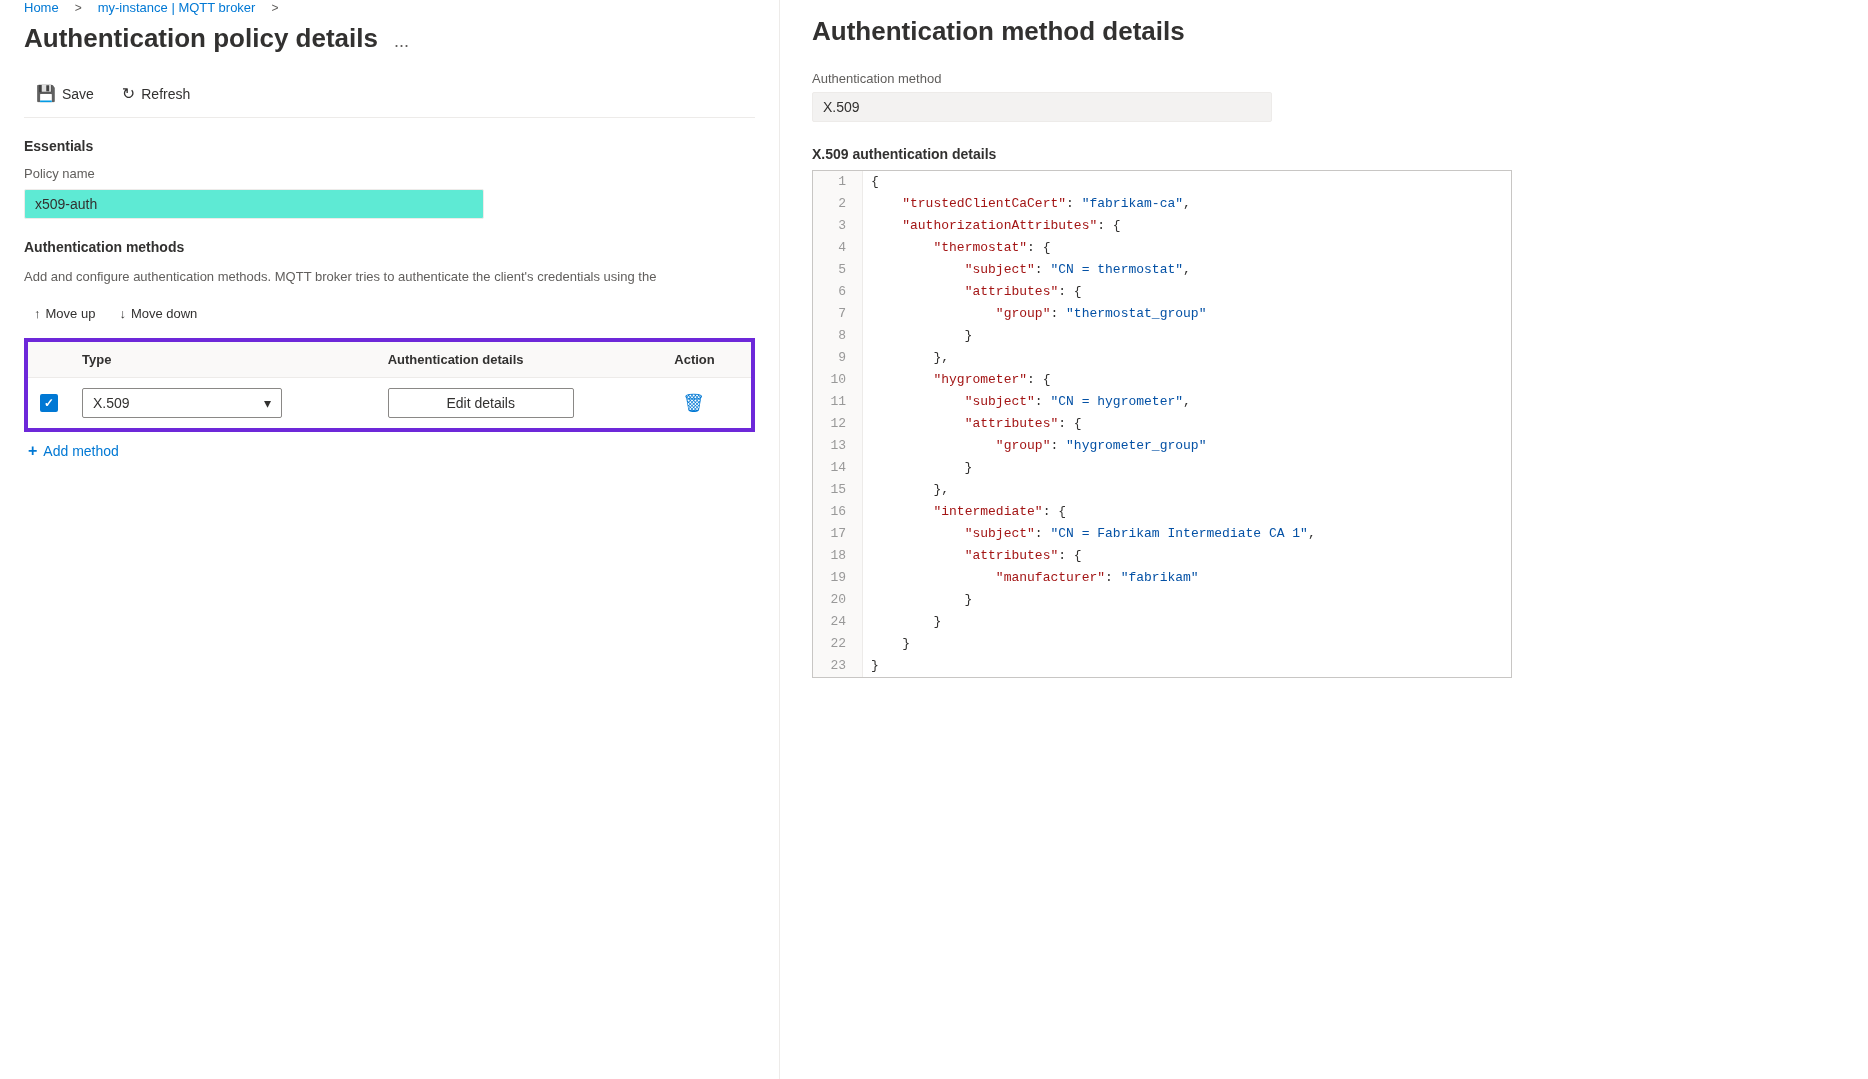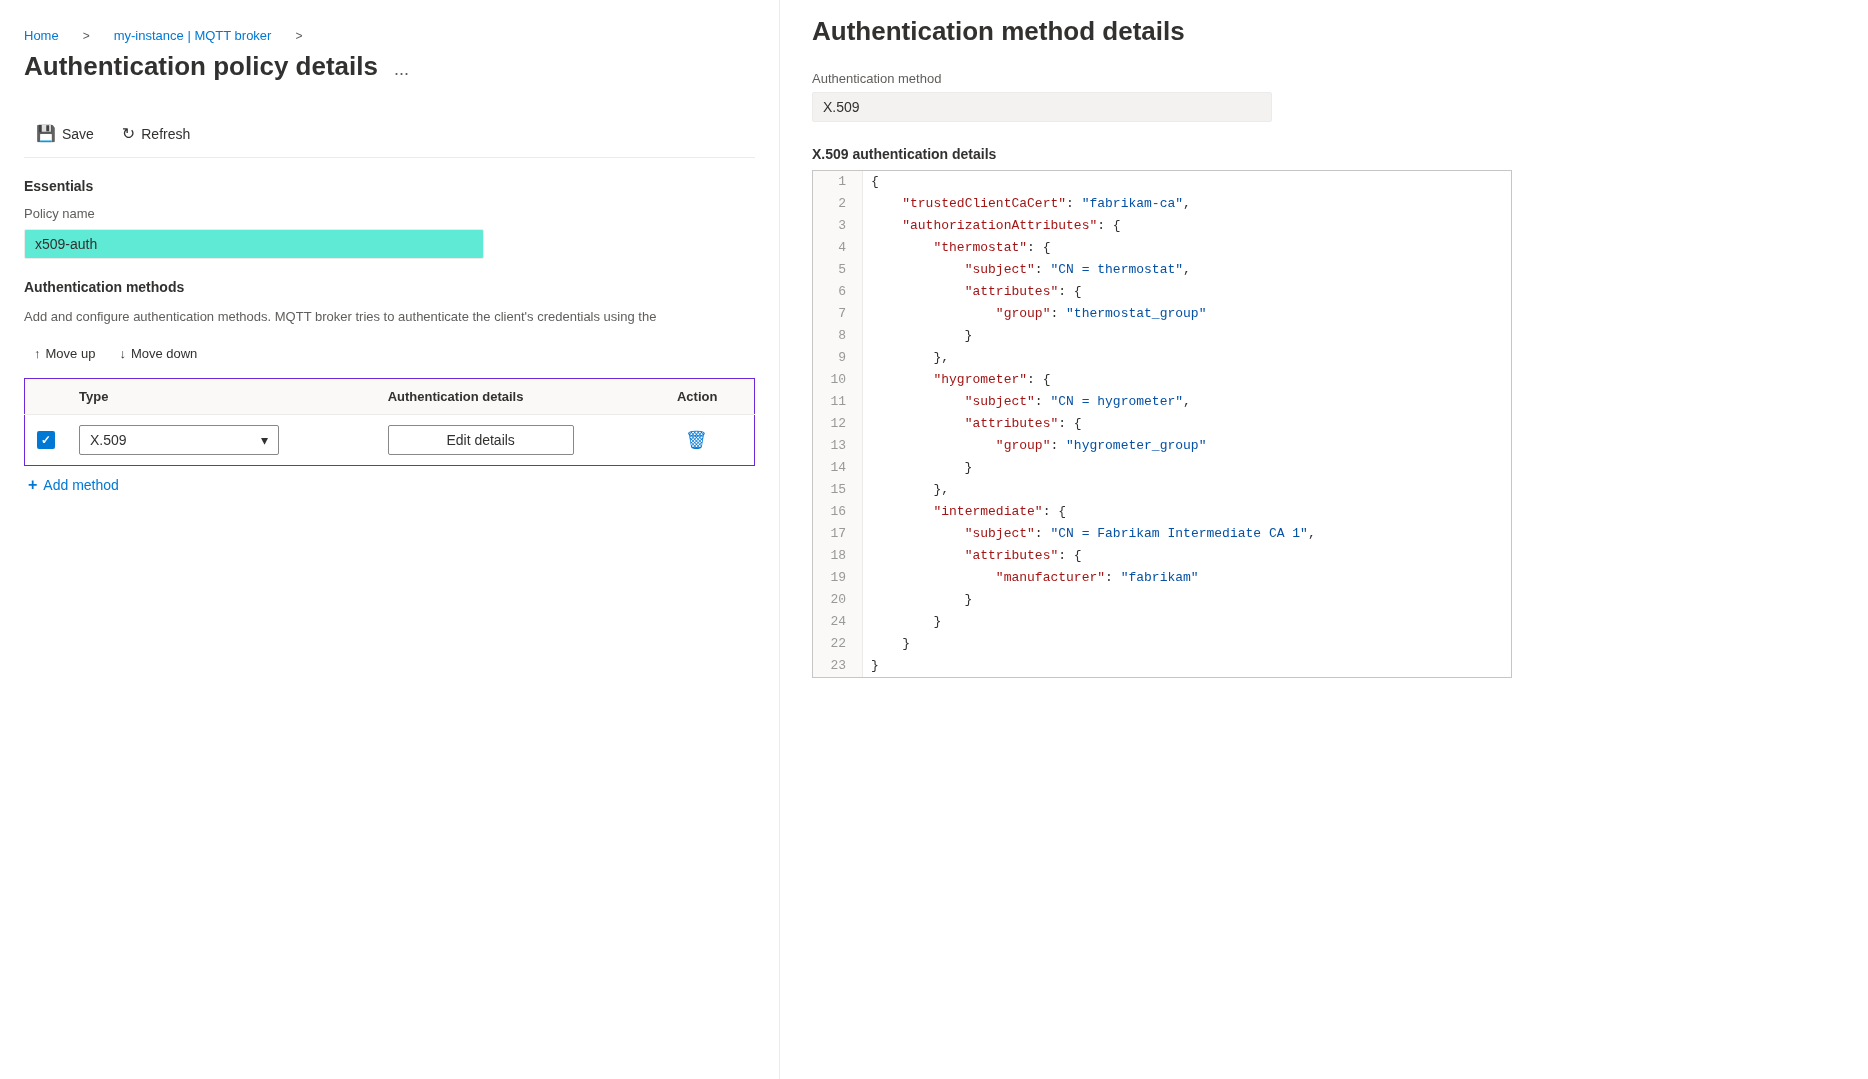--- a/index.html
+++ b/index.html
@@ -17,33 +17,33 @@
     .right-panel {
       flex: 1;
       padding: 0 32px 24px 32px;
       overflow-y: auto;
       height: 100vh;
     }
 
     .breadcrumb {
       display: flex;
       align-items: center;
-      gap: 24px;
+      gap: 16px;
       font-size: 13px;
       color: #0078d4;
-      padding: 28px 0 8px 0;
+      padding: 0 0 8px 0;
     }
     .breadcrumb a { color: #0078d4; text-decoration: none; }
     .breadcrumb .separator { color: #605e5c; font-size: 12px; }
 
     .page-title {
       font-size: 26px;
       font-weight: 600;
       color: #323130;
-      margin-bottom: 20px;
+      margin-bottom: 8px;
       display: flex;
       align-items: flex-end;
       gap: 10px;
     }
 
     .ellipsis-btn {
       background: none;
       border: none;
       cursor: pointer;
       font-size: 18px;
@@ -126,21 +126,21 @@
       cursor: pointer;
       font-size: 13px;
       color: #323130;
       padding: 5px 10px;
       border-radius: 4px;
     }
 
     .methods-table {
       width: 100%;
       border-collapse: collapse;
-      border: 1px solid #6d28d9;
+      border: 4px solid #6d28d9;
     }
 
     .methods-table th {
       background: #faf9f8;
       padding: 10px 12px;
       text-align: left;
       font-size: 13px;
       font-weight: 600;
       color: #323130;
       border-bottom: 1px solid #edebe9;

